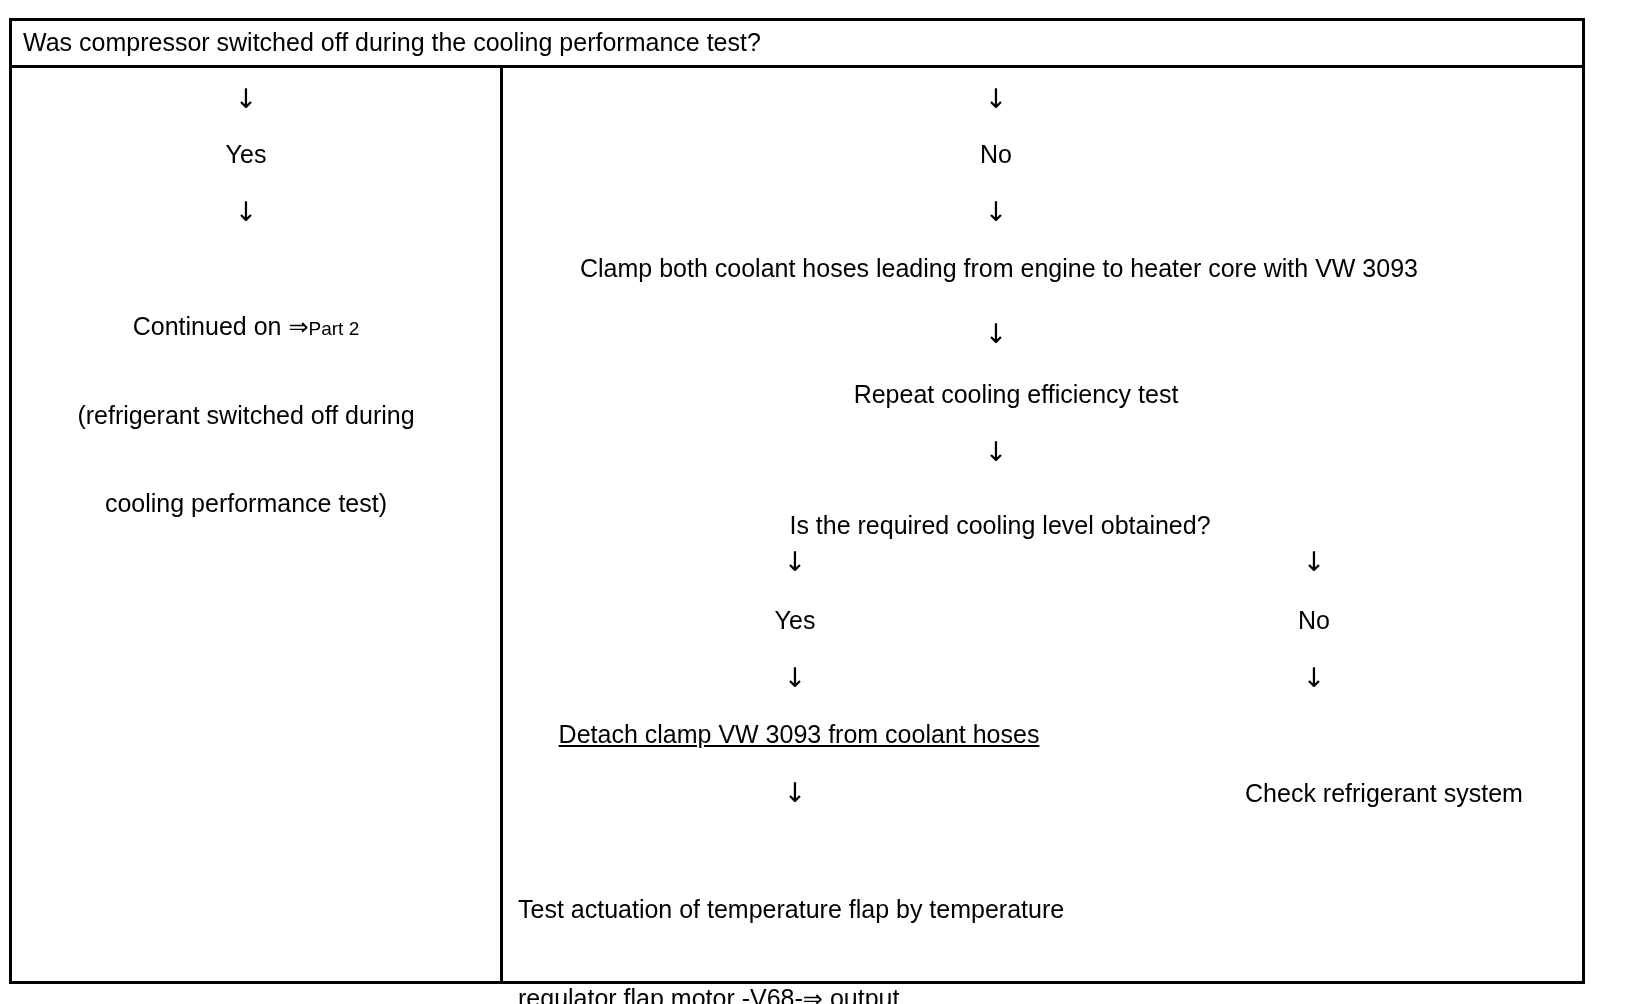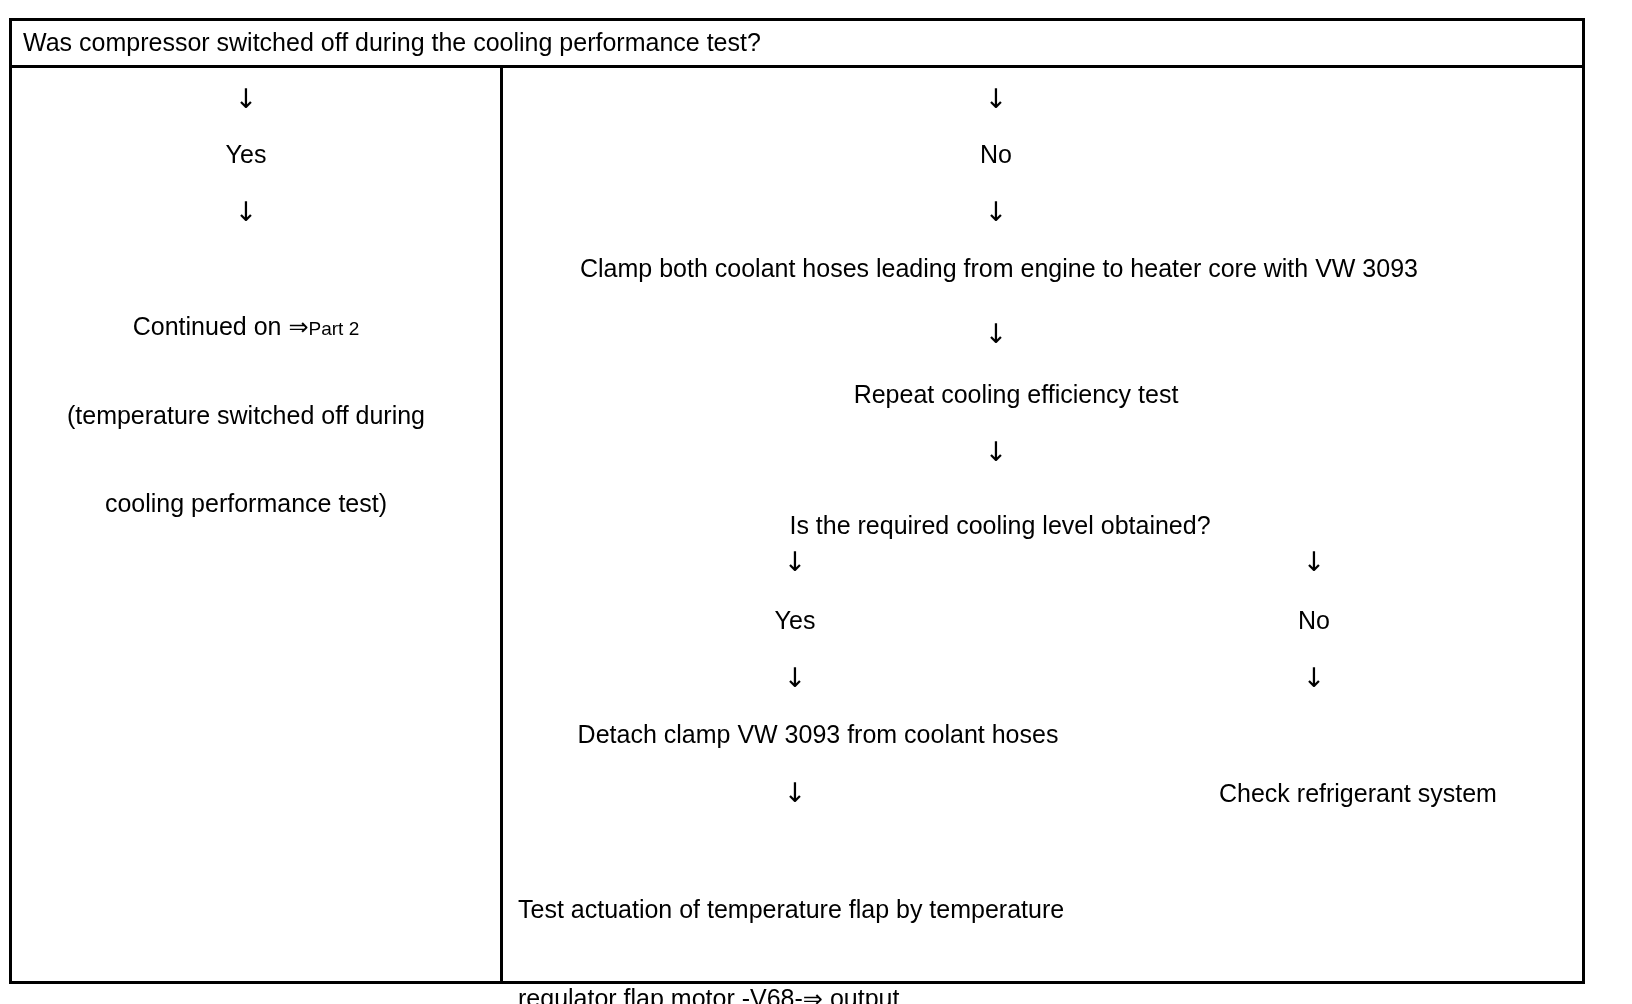--- a/index.html
+++ b/index.html
@@ -81,21 +81,21 @@
     position: absolute;
     font-size: 25px;
     line-height: 1.18;
     white-space: pre;
   }
   .node.ctr {
     transform: translateX(-50%);
     text-align: center;
   }
   .node.lft {
-    text-align: left;
+    text-align: center;
   }
 
   .arrow {
     position: absolute;
     transform: translateX(-50%);
     font-size: 27px;
     line-height: 1;
     font-family: "DejaVu Sans", sans-serif;
     text-align: center;
   }
@@ -124,21 +124,21 @@
       <div class="col-left">
 
         <div class="arrow" style="left:234px; top:17px;">↓</div>
 
         <div class="node ctr" style="left:234px; top:72px;">Yes</div>
 
         <div class="arrow" style="left:234px; top:130px;">↓</div>
 
         <div class="node ctr" style="left:234px; top:185px; width:420px;">
           <div><span>Continued on </span><span class="dbl-arrow">⇒</span><span class="small-cap">Part 2</span></div>
-          <div>(temperature switched off during</div>
+          <div>(refrigerant switched off during</div>
           <div>cooling performance test)</div>
         </div>
 
       </div>
 
       <div class="col-right">
 
         <div class="arrow" style="left:493px; top:17px;">↓</div>
 
         <div class="node ctr" style="left:493px; top:72px;">No</div>
@@ -154,21 +154,21 @@
         <div class="arrow" style="left:493px; top:370px;">↓</div>
 
         <div class="node ctr" style="left:497px; top:427px;margin-top:16px;">Is the required cooling level obtained?</div>
 
         <div class="arrow" style="left:292px; top:480px;">↓</div>
 
         <div class="node ctr" style="left:292px; top:538px;">Yes</div>
 
         <div class="arrow" style="left:292px; top:596px;">↓</div>
 
-        <div class="node ctr" style="left:315px; top:652px;">Detach clamp VW 3093 from coolant hoses</div>
+        <div class="node ctr" style="left:296px; top:652px;text-decoration:underline;">Detach clamp VW 3093 from coolant hoses</div>
 
         <div class="arrow" style="left:292px; top:711px;">↓</div>
 
         <div class="node lft" style="left:3px; top:768px; width:640px; text-align:center;">
           <div style="text-align:left; padding-left:12px;">Test actuation of temperature flap by temperature</div>
           <div style="text-align:left; padding-left:12px;"><span>regulator flap motor -V68-</span><span class="dbl-arrow">⇒</span><span> output</span></div>
           
         </div>
 
         <div class="arrow" style="left:811px; top:480px;">↓</div>

